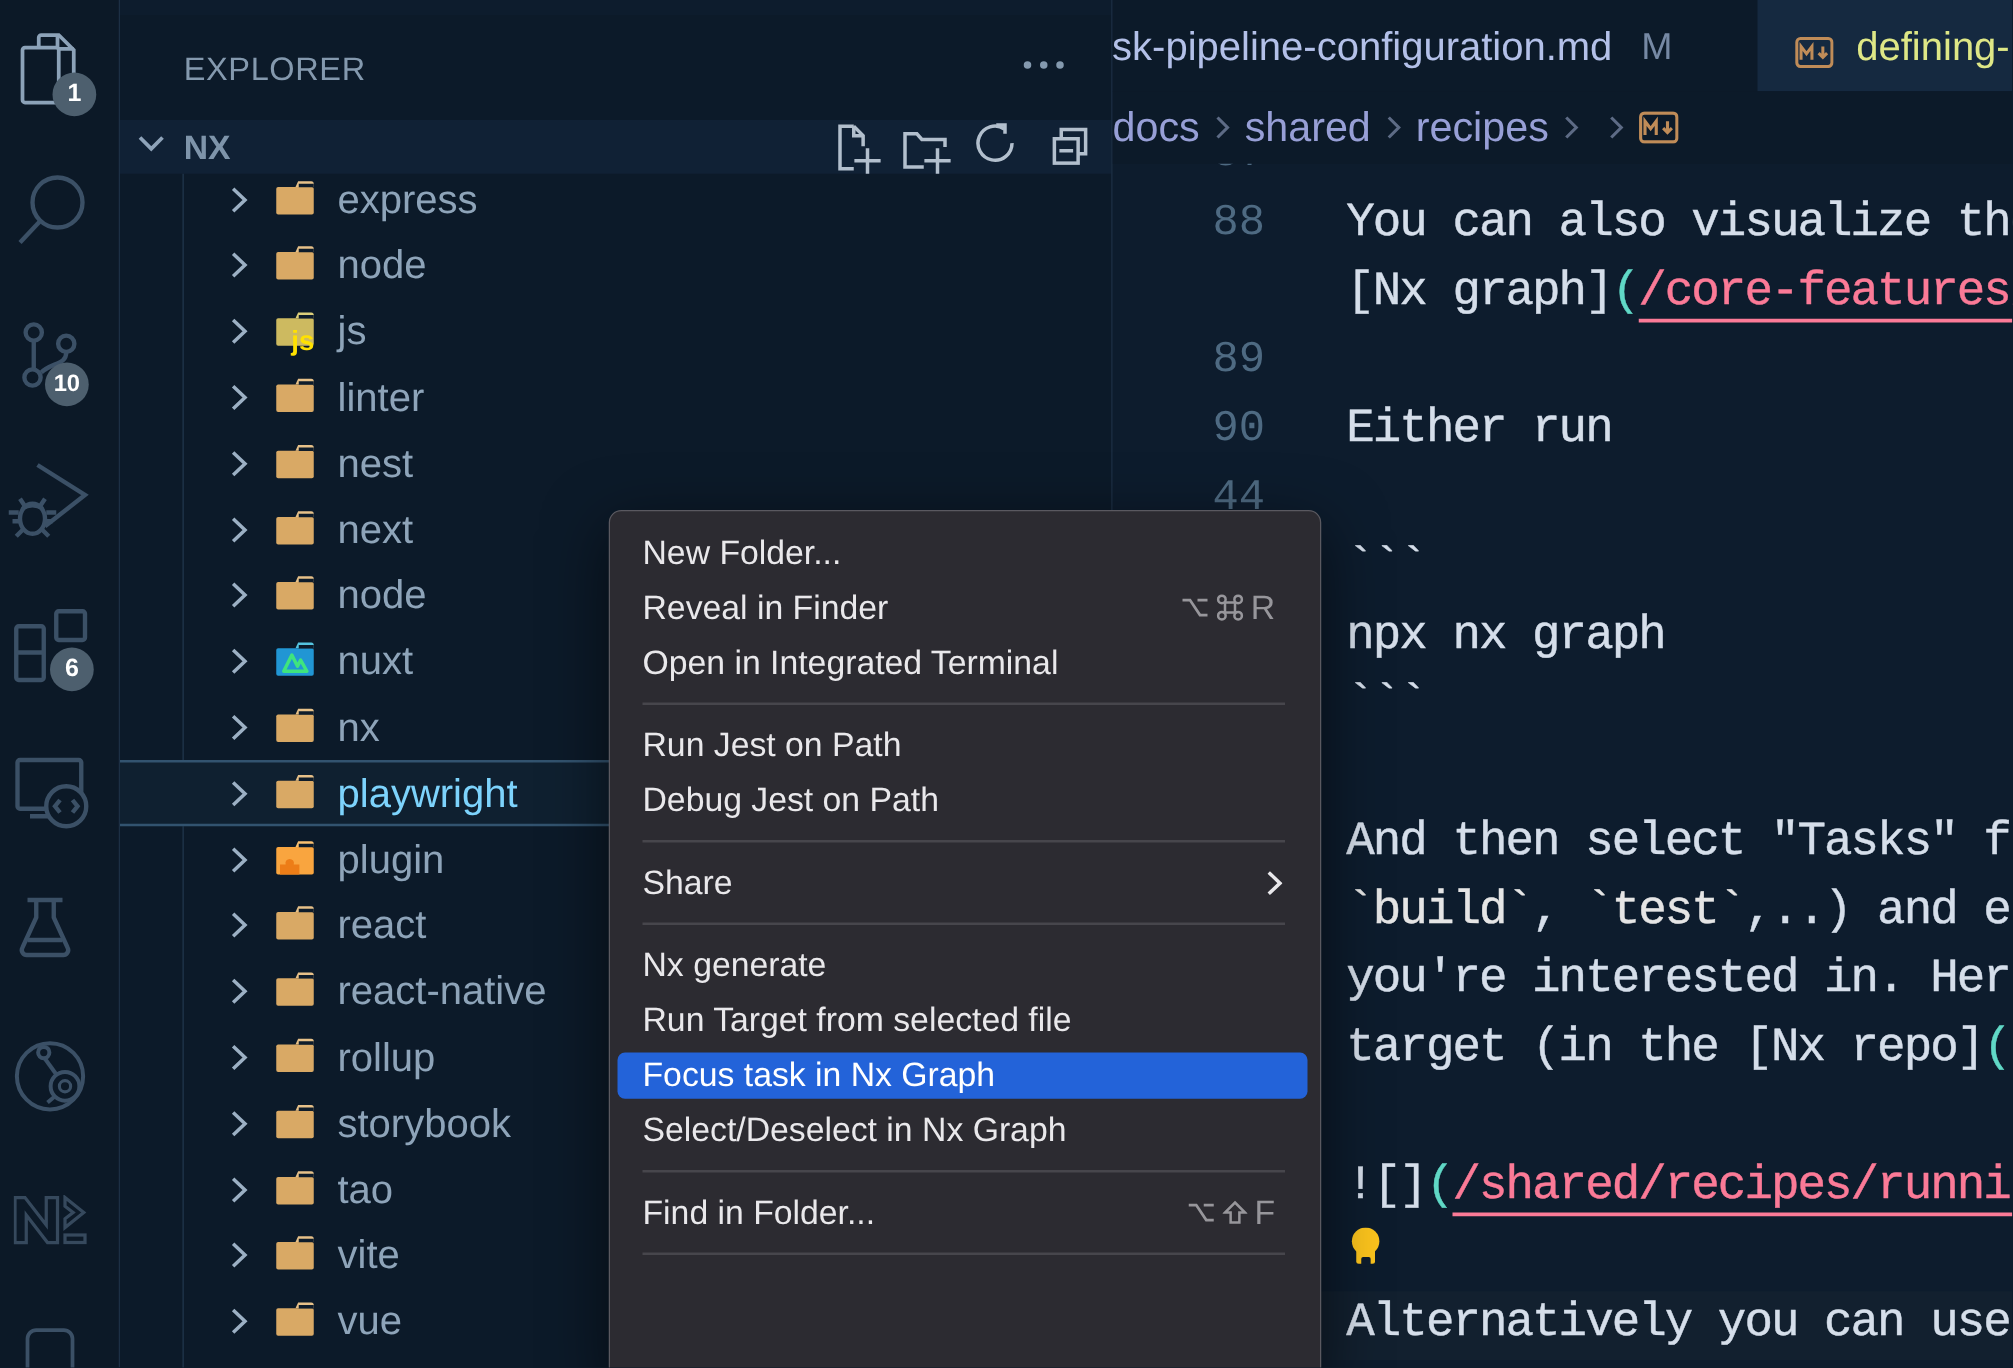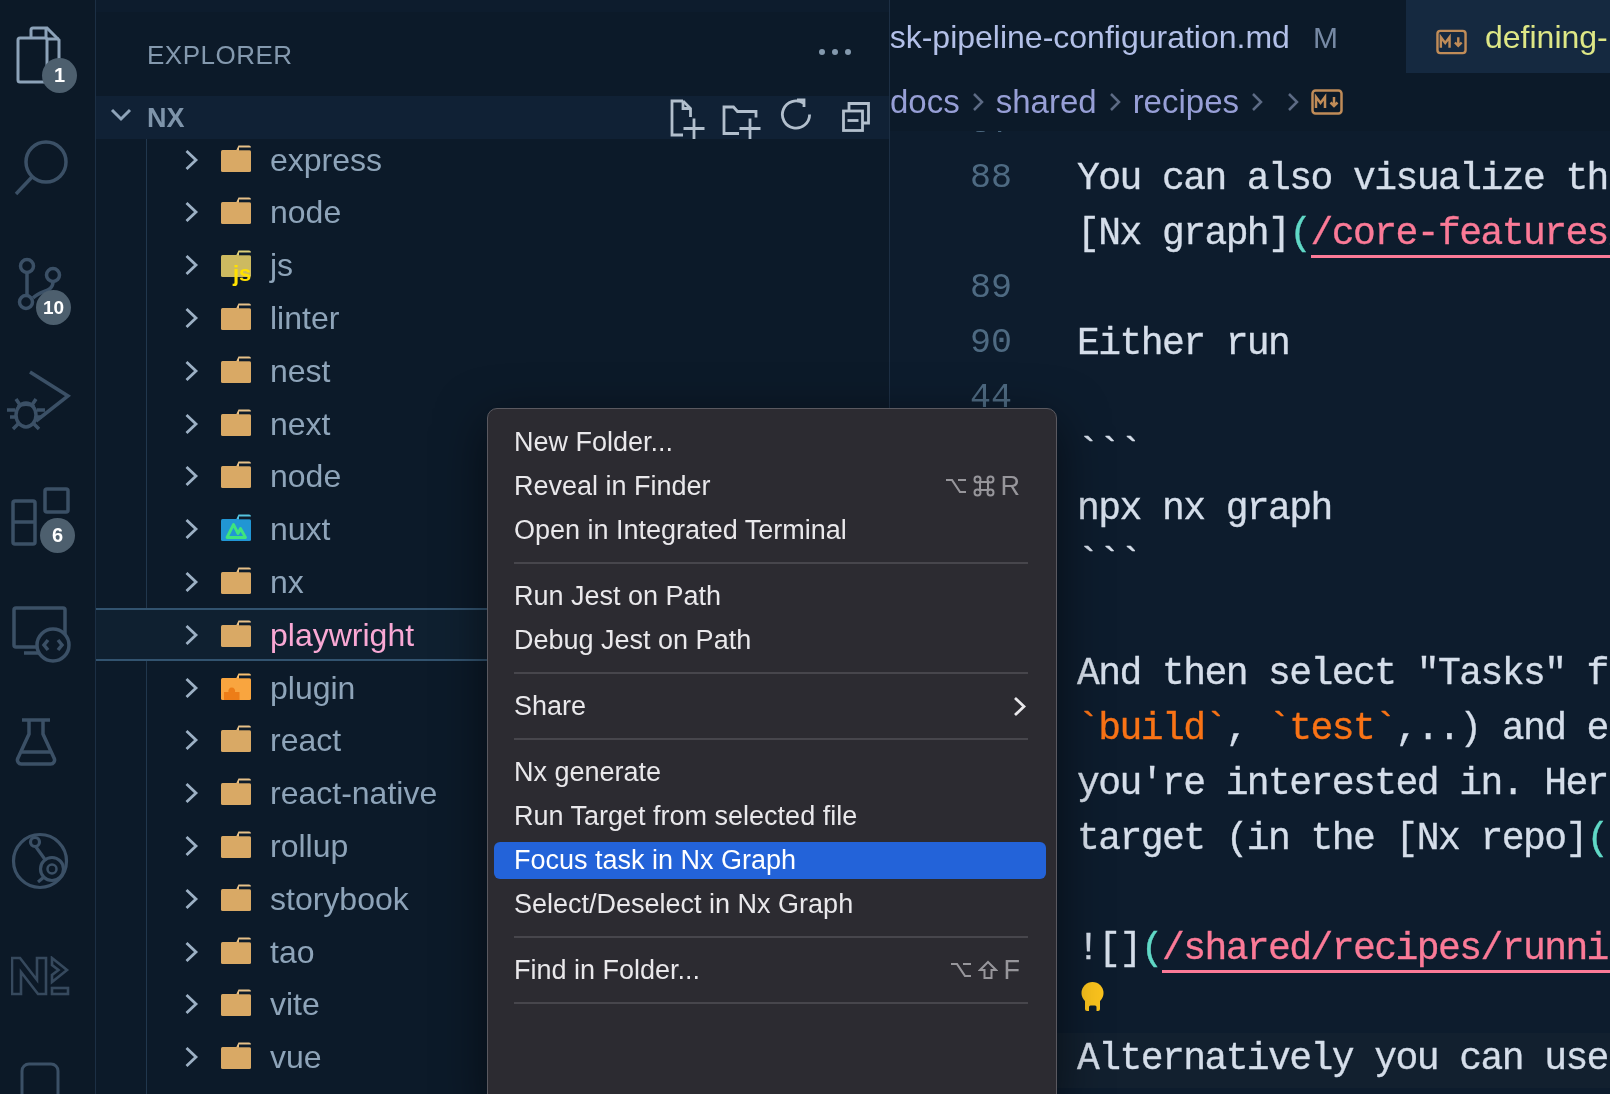--- a/index.html
+++ b/index.html
@@ -16,40 +16,40 @@
   #sidebar { left:96px; top:12px; width:794px; height:1094px; background:#0c1a29; }
   #sidebar-title { position:absolute; left:51px; top:28px; font-size:26px; letter-spacing:0.5px; color:#8499ae; }
   #nx-header { position:absolute; left:0; top:84px; width:794px; height:43px; background:#102135; }
   #nx-label { position:absolute; left:51px; top:7px; font-size:27px; font-weight:bold; color:#7e94aa; }
   .treerow { position:absolute; left:0; width:794px; height:53px; }
   .tr-label { position:absolute; left:174px; top:50%; transform:translateY(-50%); font-size:32px; color:#8ea4b9; }
   .tr-chev { position:absolute; left:88px; top:50%; transform:translateY(-50%); }
   .tr-icon { position:absolute; left:124px; top:50%; transform:translateY(-50%); }
   .tr-icon svg { overflow:visible; }
   #selrow { background:#0f2030; border-top:2px solid #32536f; border-bottom:2px solid #32536f; }
-  #selrow .tr-label { color:#f9a8d4; }
+  #selrow .tr-label { color:#7dd3fc; }
   #indent-guide { position:absolute; left:50px; top:127px; width:1px; height:967px; background:#21374d; }
 
   
   #editor { left:889px; top:0; width:721px; height:1094px; background:#0d1c2d; overflow:hidden;
             border-left:1px solid #1d2f44; }
   #tabbar { position:absolute; left:0; top:0; width:720px; height:73px; background:#0c1a29; }
   #tab2 { position:absolute; left:516px; top:0; width:204px; height:73px; background:#152940; }
   #tab1-label { position:absolute; left:-27px; top:19px; font-size:32px; color:#b3c0e8; white-space:pre; }
   #tab1-m { position:absolute; left:423px; top:21px; font-size:30px; color:#7689a4; }
   #tab2-label { position:absolute; left:595px; top:19px; font-size:32px; color:#dee786; white-space:pre; }
   #breadcrumbs { position:absolute; left:0; top:73px; width:720px; height:58px; background:#0c1a29;
                  display:flex; align-items:center; font-size:33px; color:#979fd6; }
   #code-area { position:absolute; left:0; top:131px; width:720px; height:963px; overflow:hidden;
                font-family:"Liberation Mono", monospace; }
   .cl { position:absolute; left:187px; height:55px; line-height:55px; font-size:38px; letter-spacing:-1.57px;
         color:#d5deea; white-space:pre; -webkit-text-stroke:0.35px currentColor; }
   .ln { position:absolute; left:0px; width:122px; height:55px; line-height:55px; font-size:35px;
         letter-spacing:0; color:#4e6a82; text-align:right; }
-  .grn { color:#f97316; }
+  .grn { color:#e5e5e5; }
   .pnk { color:#fb7a97; border-bottom:3px solid #fb7a97; }
   .tea { color:#60d8c6; }
   #curline { position:absolute; left:0; top:902px; width:720px; height:55px; background:#12202f; }
 
   
   #menu { left:487px; top:408px; width:570px; height:700px; background:#2c2b31; border-radius:10px;
           border:1px solid #5a5960; box-shadow:0 14px 50px rgba(0,0,0,0.55); padding-top:11px;
           font-size:27px; color:#e9e8eb; }
   .mi { position:relative; height:44px; line-height:44px; padding-left:26px; white-space:pre; }
   .msep { height:22px; position:relative; }

